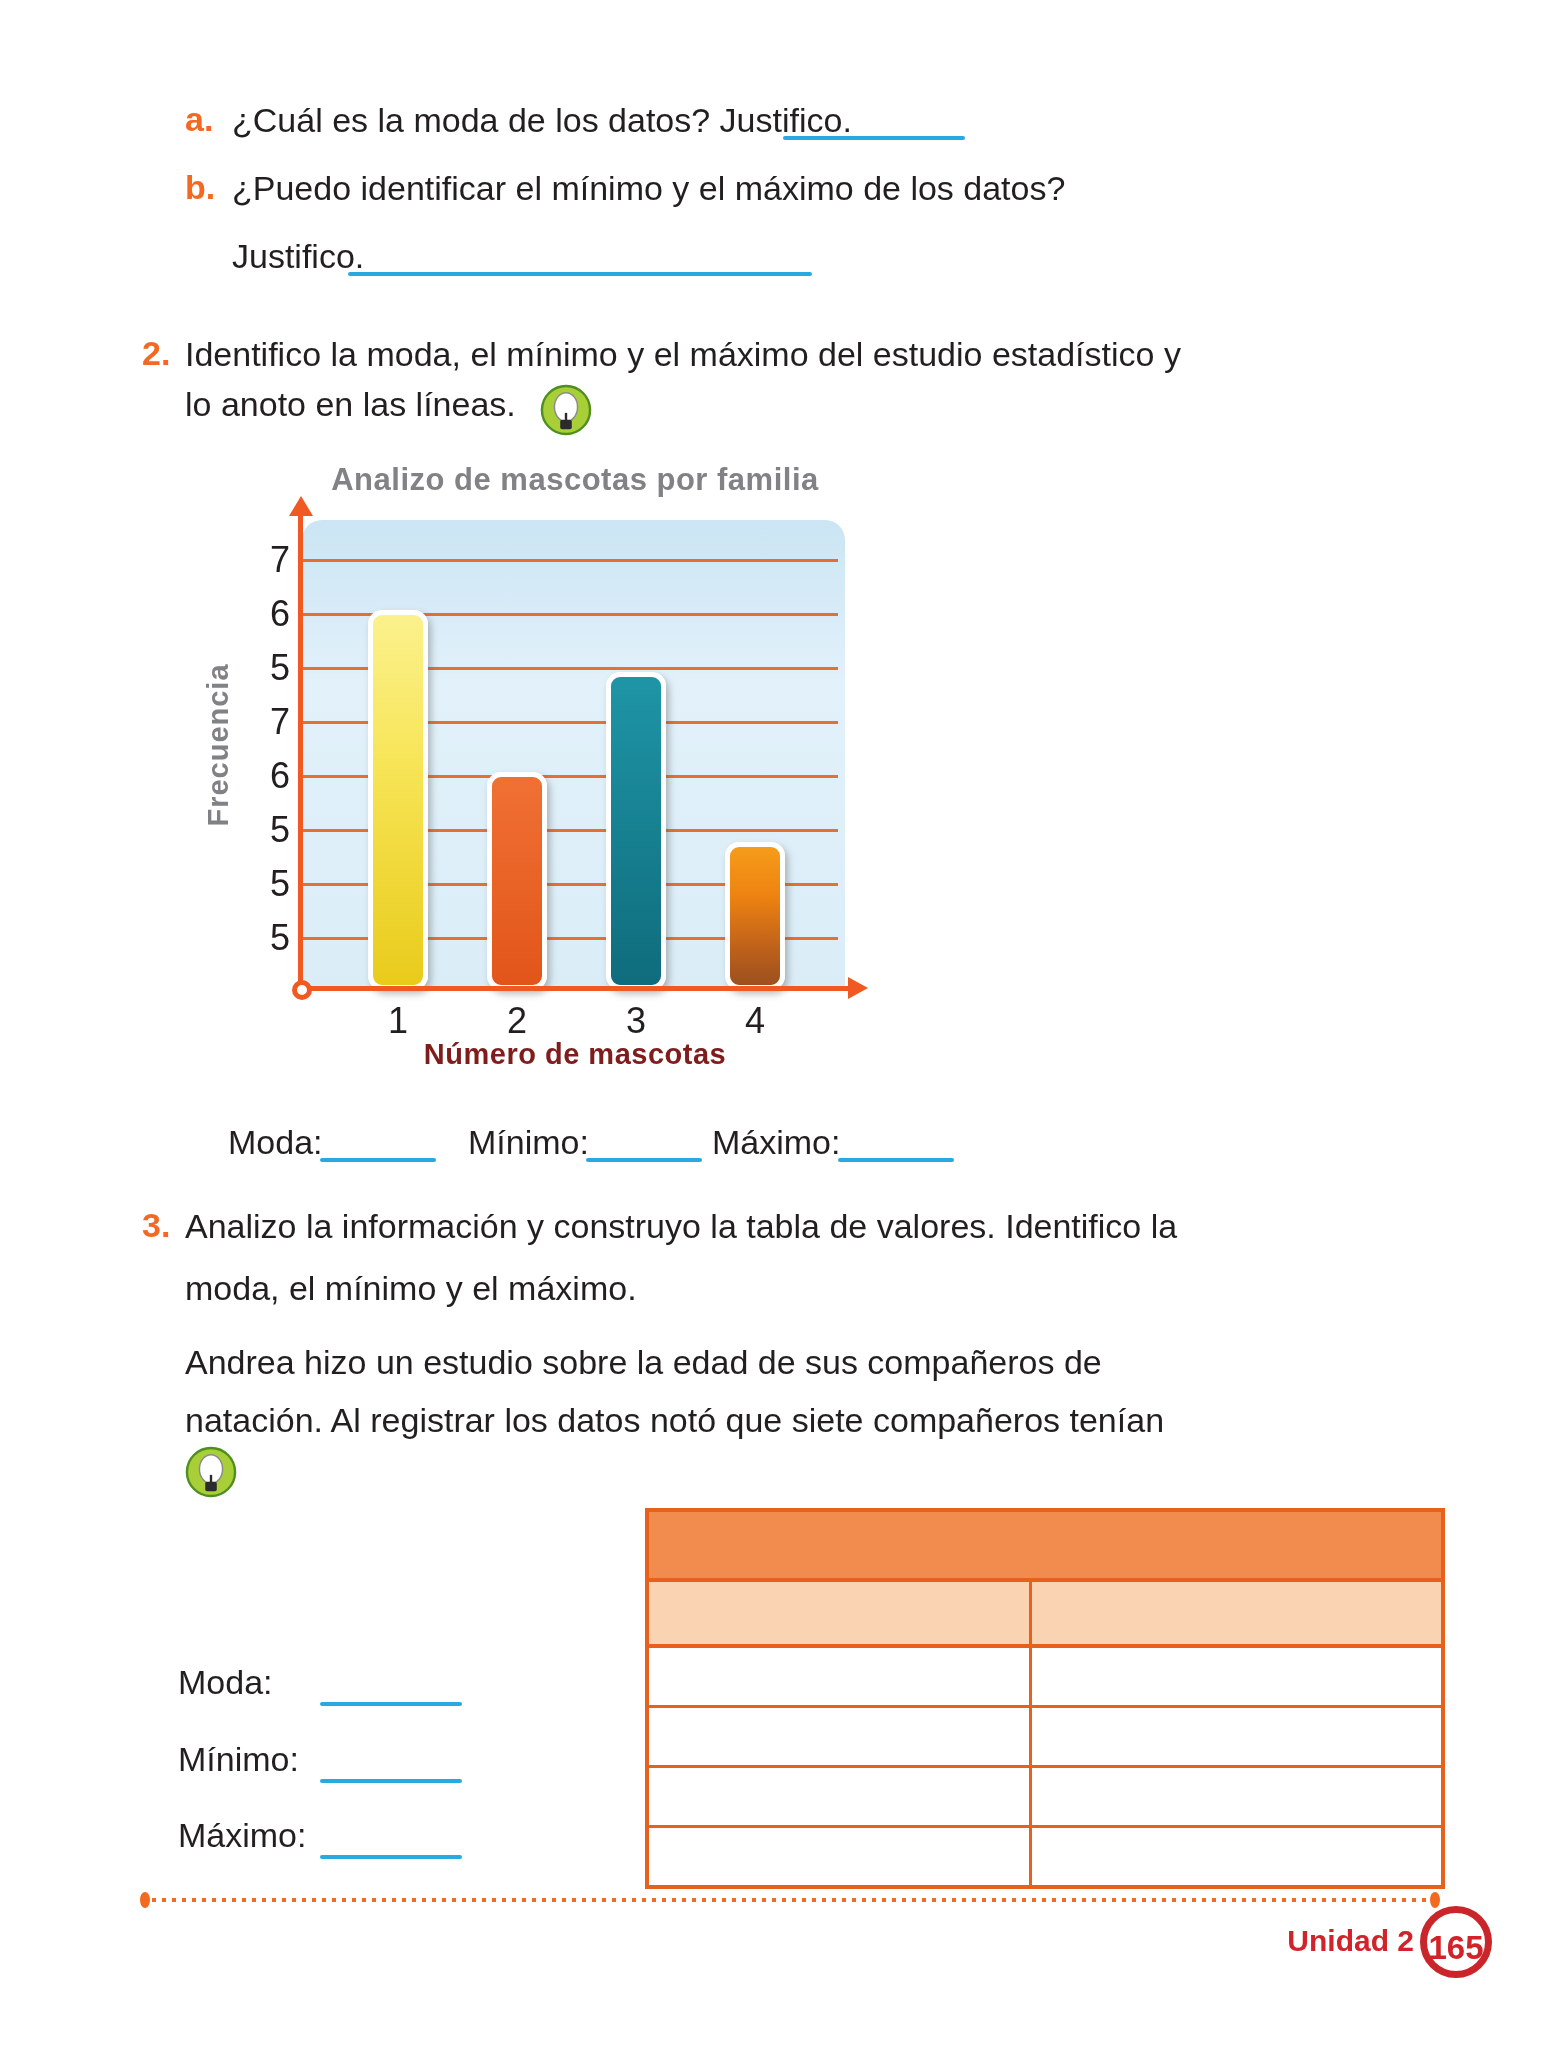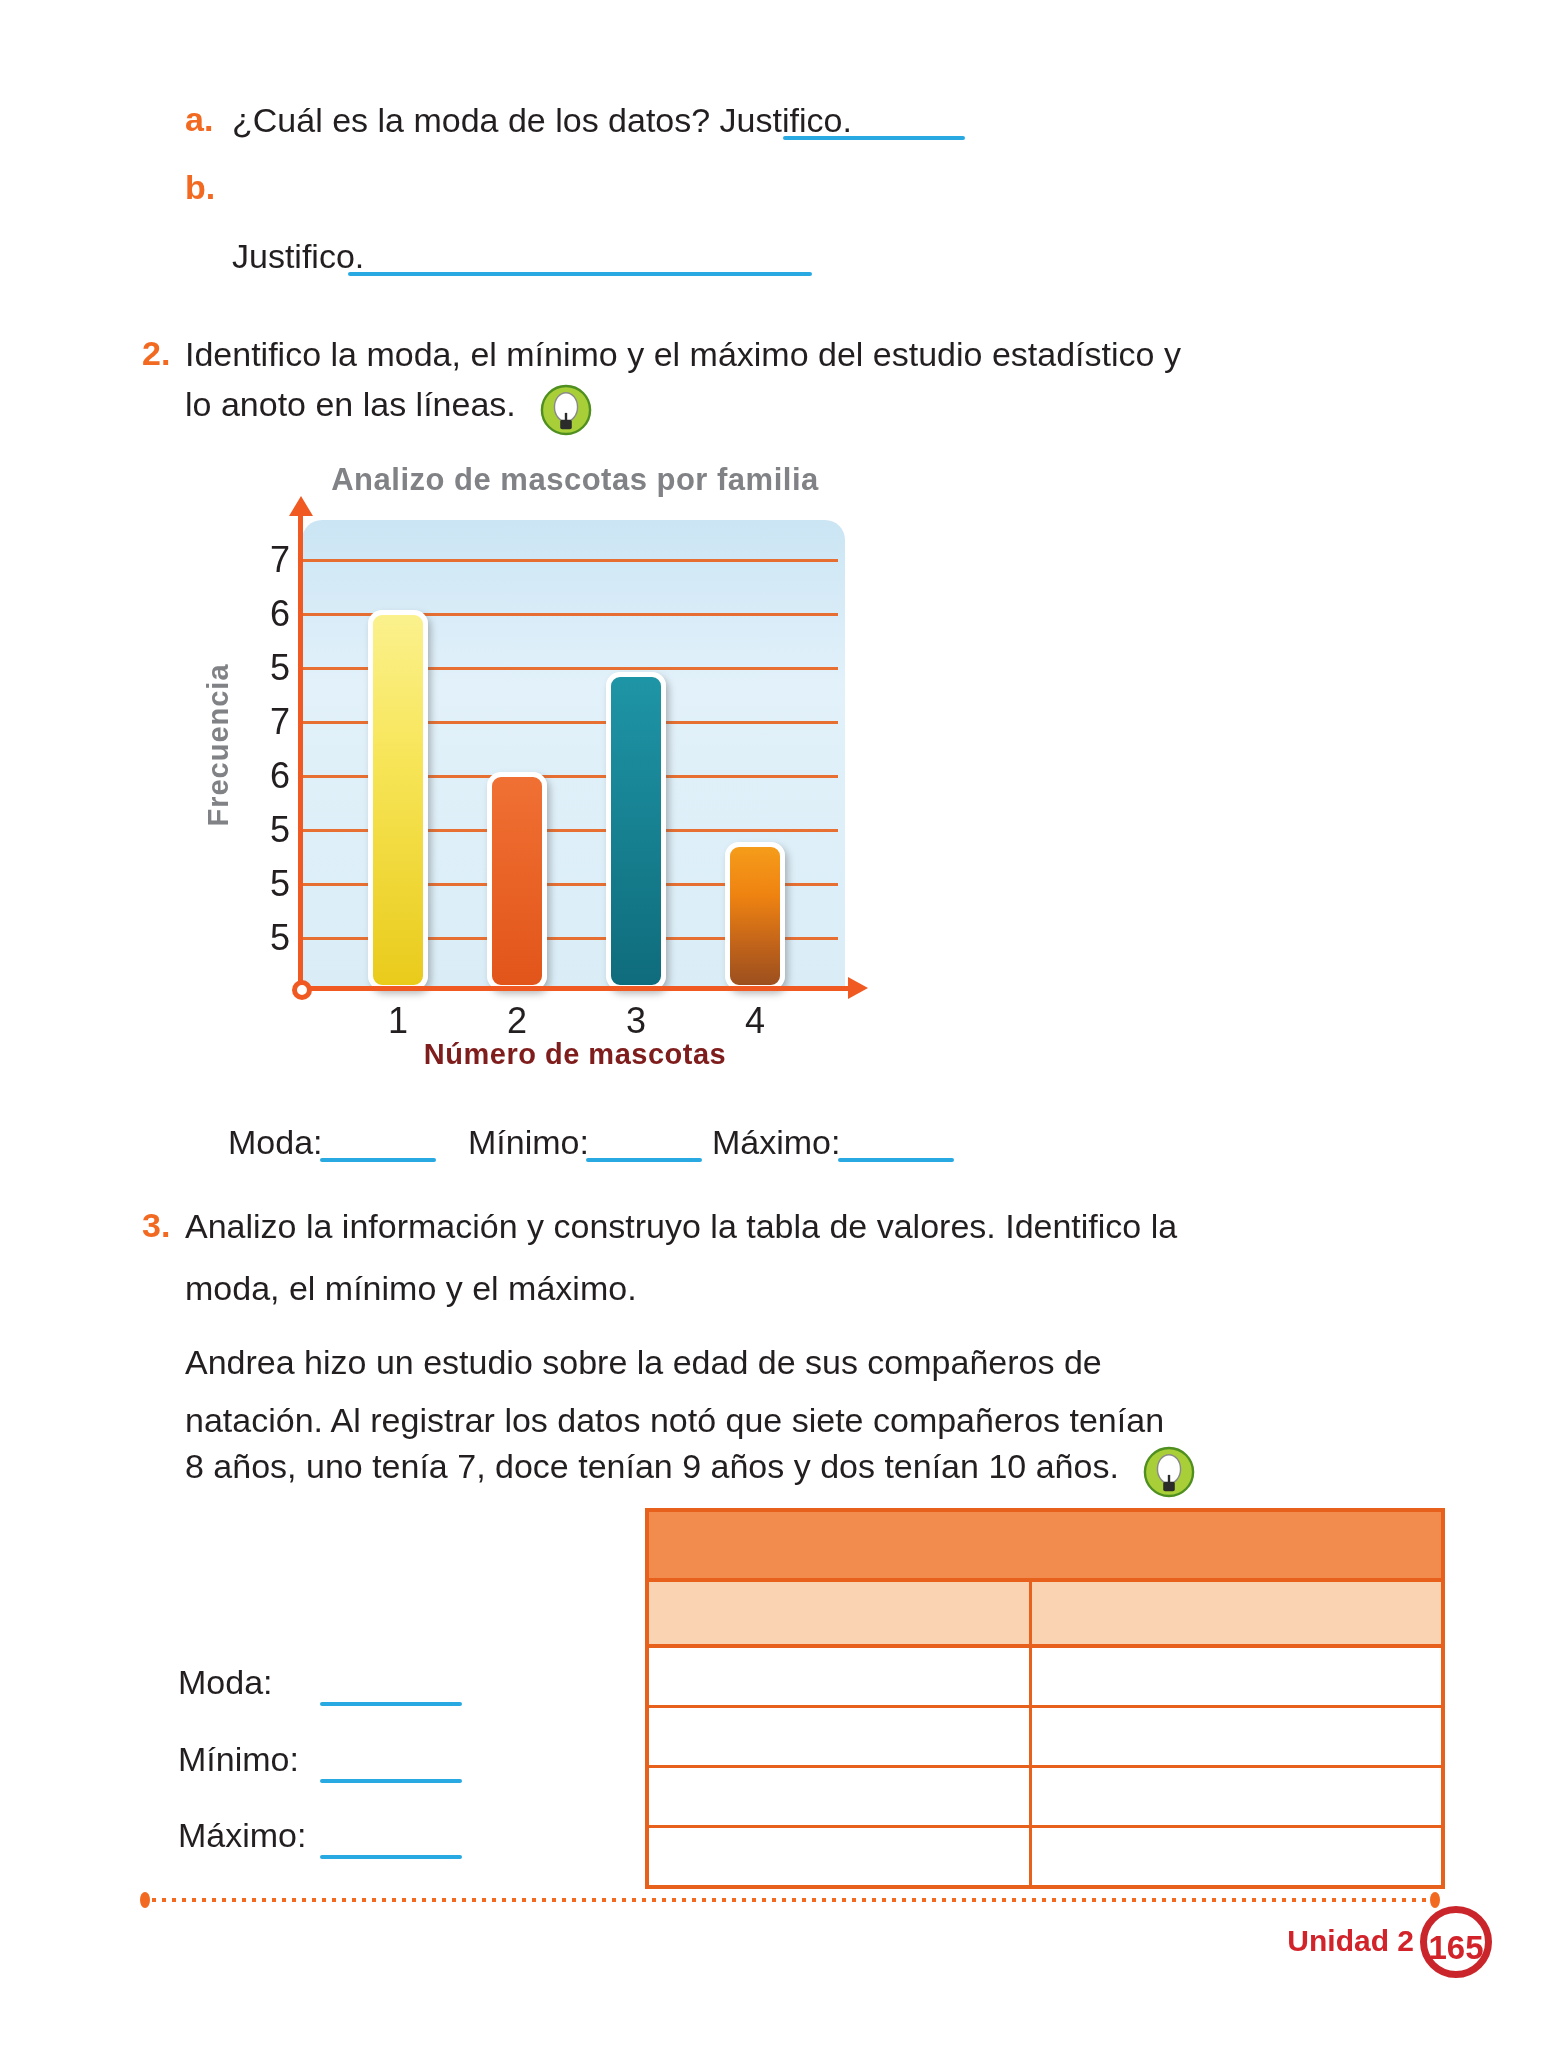--- a/index.html
+++ b/index.html
@@ -69,20 +69,21 @@
 </head>
 <body>
 
 <div class="page">
 
   <span class="abs marker" style="left:185px;top:100px;">a.</span>
   <span class="abs txt" style="left:232px;top:100px;">¿Cuál es la moda de los datos? Justifico.</span>
   <div class="blue-line" style="left:783px;top:136px;width:182px;"></div>
 
   <span class="abs marker" style="left:185px;top:168px;">b.</span>
+  <span class="abs txt" style="left:232px;top:168px;">¿Puedo identificar el mínimo y el máximo de los datos?</span>
   <span class="abs txt" style="left:232px;top:236px;">Justifico.</span>
   <div class="blue-line" style="left:348px;top:272px;width:464px;"></div>
 
   <span class="abs marker" style="left:142px;top:334px;">2.</span>
   <span class="abs txt" style="left:185px;top:334px;">Identifico la moda, el mínimo y el máximo del estudio estadístico y</span>
   <div class="abs flexrow" style="left:185px;top:384px;">
     <span class="txt">lo anoto en las líneas.</span>
     <svg class="bulb" viewBox="0 0 54 54">
       <circle cx="27" cy="27" r="25" fill="#A9CF38" stroke="#4E8F1F" stroke-width="2.5"></circle>
       <path d="M27 39 L16 33 A13 15 0 1 1 38 33 Z" fill="#A9CF38" opacity="0"></path>
@@ -139,21 +140,20 @@
   <span class="abs txt" style="left:712px;top:1122px;">Máximo:</span>
   <div class="blue-line" style="left:838px;top:1158px;width:116px;"></div>
 
   <span class="abs marker" style="left:142px;top:1206px;">3.</span>
   <span class="abs txt" style="left:185px;top:1206px;">Analizo la información y construyo la tabla de valores. Identifico la</span>
   <span class="abs txt" style="left:185px;top:1268px;">moda, el mínimo y el máximo.</span>
 
   <span class="abs txt" style="left:185px;top:1342px;">Andrea hizo un estudio sobre la edad de sus compañeros de</span>
   <span class="abs txt" style="left:185px;top:1400px;">natación. Al registrar los datos notó que siete compañeros tenían</span>
   <div class="abs flexrow" style="left:185px;top:1446px;">
-    <span class="txt">8 años, uno tenía 7, doce tenían 9 años y dos tenían 10 años.</span>
     <svg class="bulb" viewBox="0 0 54 54">
       <circle cx="27" cy="27" r="25" fill="#A9CF38" stroke="#4E8F1F" stroke-width="2.5"></circle>
       <ellipse cx="27" cy="24" rx="12" ry="15" fill="#ffffff" stroke="#8A8A8A" stroke-width="1.5"></ellipse>
       <line x1="27" y1="30" x2="27" y2="39" stroke="#2B2B2B" stroke-width="2.5"></line>
       <rect x="21" y="37" width="12" height="10" rx="2" fill="#2B2B2B"></rect>
     </svg>
   </div>
 
   <span class="abs txt" style="left:178px;top:1662px;">Moda:</span>
   <div class="blue-line" style="left:320px;top:1702px;width:142px;"></div>

